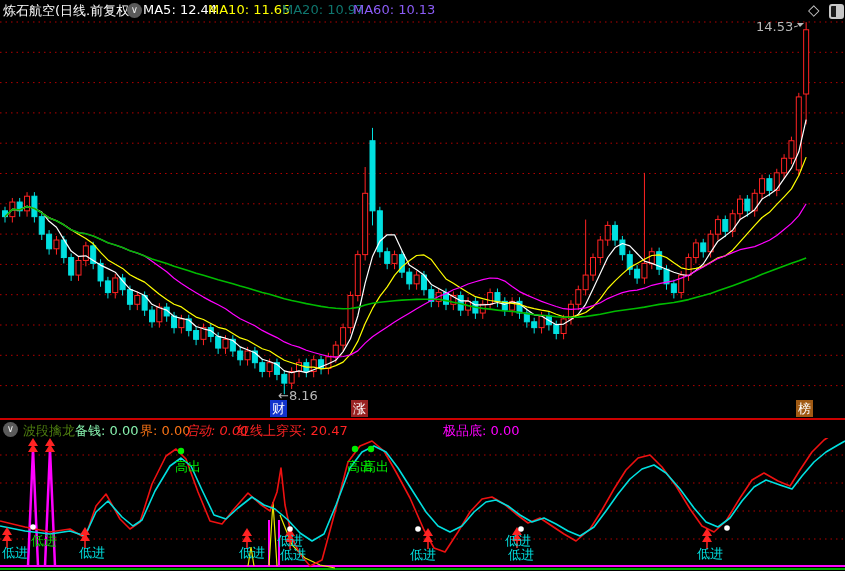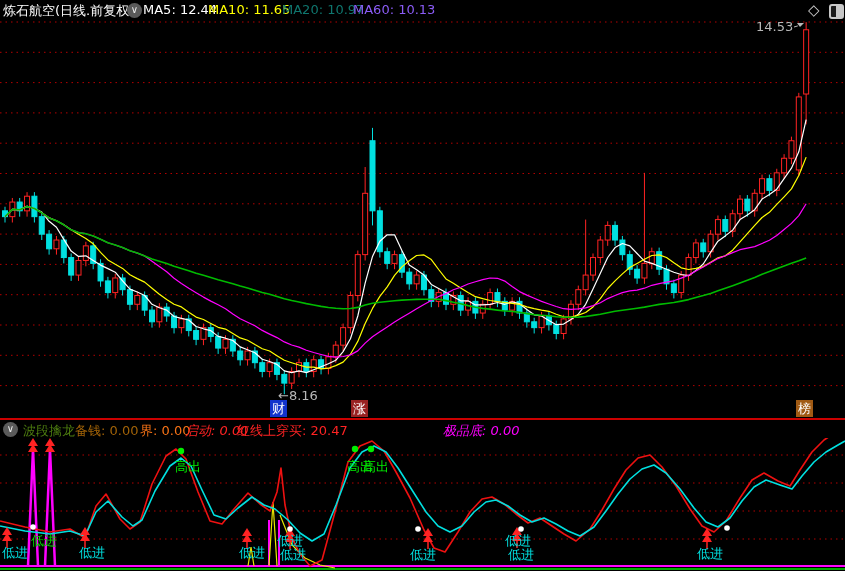--- a/index.html
+++ b/index.html
@@ -352,20 +352,20 @@
   <span class="abs ma" style="left: 208px; color: rgb(255, 255, 0);"><span>MA10:</span> <span>11.65</span></span>
   <span class="abs ma" style="left: 282px; color: #0f766e;"><span>MA20:</span> <span>10.97</span></span>
   <span class="abs ma" style="left: 353px; color: #8b5cf6;"><span>MA60:</span> <span>10.13</span></span>
   <span class="abs diamond-icon" style="left:808px;top:3px">◇</span>
   <span class="abs split-icon" style="left:829px;top:4px"></span>
 </div>
 
 <div class="bar" id="indbar">
   <span class="abs chev-icon" style="left:3px;top:1px">∨</span>
   <span class="abs ind-name" style="left:23px;top:1px">波段擒龙</span>
-  <span class="abs fld" style="left: 75px; color: #a16207;"><span>备钱:</span> <span>0.00</span></span>
+  <span class="abs fld" style="left: 75px; color: #86efac;"><span>备钱:</span> <span>0.00</span></span>
   <span class="abs fld" style="left: 140px; color: #f97316;"><span>界:</span> <span>0.00</span></span>
   <span class="abs fld" style="left: 185px; color: rgb(255, 35, 35); font-style: italic;"><span>启动:</span> <span>0.00</span></span>
   <span class="abs fld" style="left: 237px; color: rgb(255, 35, 35);"><span>红线上穿买:</span> <span>20.47</span></span>
-  <span class="abs fld" style="left: 443px; color: rgb(255, 0, 255); font-style: italic;"><span>极品底:</span> <span>0.00</span></span>
+  <span class="abs fld" style="left: 443px; color: rgb(255, 0, 255);"><span>极品底:</span> <span>0.00</span></span>
 </div>
 
 </div>
 
 </body></html>

